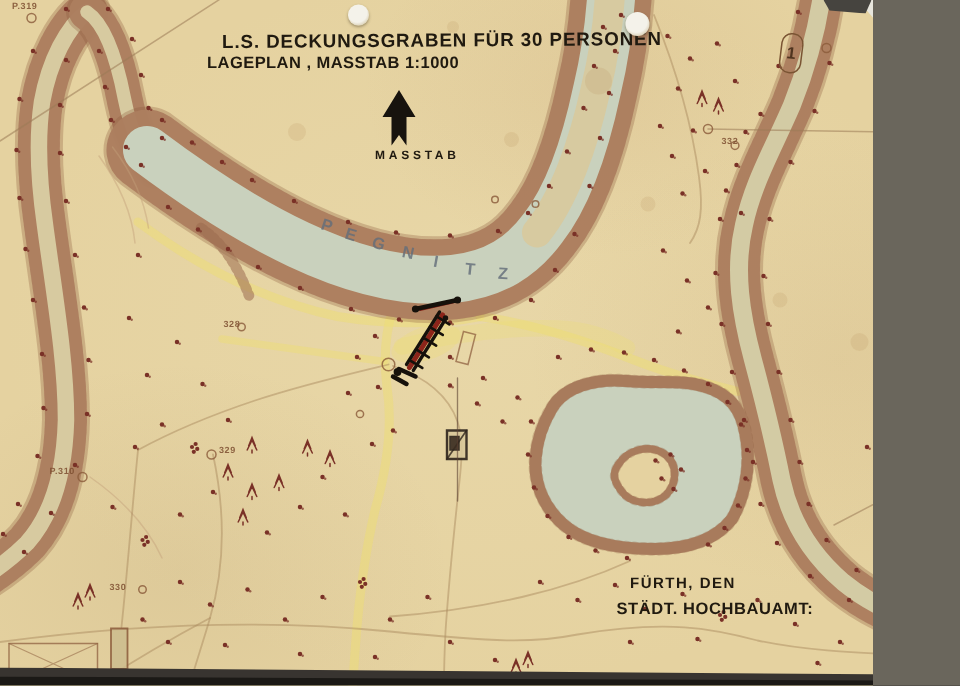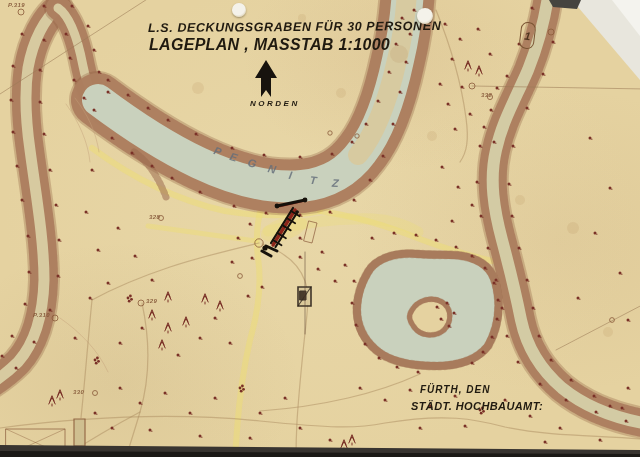--- a/index.html
+++ b/index.html
@@ -1,28 +1,28 @@
 <!DOCTYPE html>
 <html><head>
 <meta charset="utf-8">
 <style>
   html,body{margin:0;padding:0;background:#6a665c;}
-  .stage{position:relative;width:640px;height:457px;overflow:hidden;
-         font-family:"Liberation Sans",sans-serif;background:#e5d2a0;font-style:italic;}
+  .stage{position:relative;width:582px;height:457px;overflow:hidden;
+         font-family:"Liberation Sans",sans-serif;background:#e5d2a0;}
   .paper{position:absolute;inset:0;background:
       radial-gradient(ellipse 220px 160px at 395px 60px, rgba(176,128,88,.10), transparent 70%),
       radial-gradient(ellipse 300px 220px at 560px 240px, rgba(170,130,90,.09), transparent 70%),
       radial-gradient(ellipse 260px 200px at 120px 380px, rgba(120,90,60,.07), transparent 70%),
       radial-gradient(ellipse 400px 300px at 320px 220px, rgba(235,220,175,.5), transparent 80%),
       #e5d2a0;}
   #map-svg{position:absolute;left:0;top:0;}
   .overlay{position:absolute;inset:0;pointer-events:none;}
   .lbl{position:absolute;color:#201a10;font-weight:bold;white-space:nowrap;}
   .title1{left:148px;top:20px;font-size:12.5px;letter-spacing:.6px;transform:rotate(-.4deg);}
-  .title2{left:149px;top:36px;font-size:16px;letter-spacing:.3px;}
+  .title2{left:138px;top:36px;font-size:11px;letter-spacing:.3px;}
   .norden{left:250px;top:99px;font-size:8px;letter-spacing:2.5px;}
   .sig1{left:420px;top:384px;font-size:10px;letter-spacing:1px;}
   .sig2{left:411px;top:400px;font-size:11px;letter-spacing:.4px;}
   .marker1{position:absolute;left:520px;top:22px;width:13px;height:25px;
      border:1.6px solid #7a5433;border-radius:7px;transform:rotate(7deg);
      color:#4f341f;font-size:11px;font-weight:bold;display:flex;align-items:center;justify-content:center;}
   .pegnitz-letter{position:absolute;font-weight:bold;font-size:11px;color:rgba(100,110,122,.82);}
   .survey-lbl{position:absolute;font-size:6px;color:#7d4e30;font-weight:bold;letter-spacing:.4px;opacity:.85;}
   .hole{position:absolute;border-radius:50%;
      background:radial-gradient(circle at 45% 40%, #f4f2ea 55%, #ded5bd 74%, #b0a47e 100%);
@@ -570,21 +570,21 @@
         <circle cx="305" cy="200" r="2.4" fill="#16110b"></circle>
         <circle cx="265" cy="248" r="2.6" fill="#16110b"></circle>
         <circle cx="297" cy="212" r="1.8" fill="#16110b"></circle>
       </g>
     <polygon points="266,60 277,78 271,78 271,97 266,90 261,97 261,78 255,78" fill="#17130e"></polygon>
   </svg>
 
   <div class="overlay">
     <div class="lbl title1">L.S. DECKUNGSGRABEN FÜR 30 PERSONEN</div>
     <div class="lbl title2">LAGEPLAN , MASSTAB 1:1000</div>
-    <div class="lbl norden">NORDEN</div>
+    <div class="lbl norden">MASSTAB</div>
     <div class="lbl sig1">FÜRTH, DEN</div>
     <div class="lbl sig2">STÄDT. HOCHBAUAMT:</div>
     <div class="marker1">1</div>
     <div id="river-letters">
         <span class="pegnitz-letter" style="left: 214px; top: 145px; transform: rotate(18deg);">P</span>
         <span class="pegnitz-letter" style="left: 230px; top: 151px; transform: rotate(17deg);">E</span>
         <span class="pegnitz-letter" style="left: 248px; top: 157px; transform: rotate(15deg);">G</span>
         <span class="pegnitz-letter" style="left: 268px; top: 163px; transform: rotate(12deg);">N</span>
         <span class="pegnitz-letter" style="left: 289px; top: 169px; transform: rotate(10deg);">I</span>
         <span class="pegnitz-letter" style="left: 310px; top: 174px; transform: rotate(6deg);">T</span>

